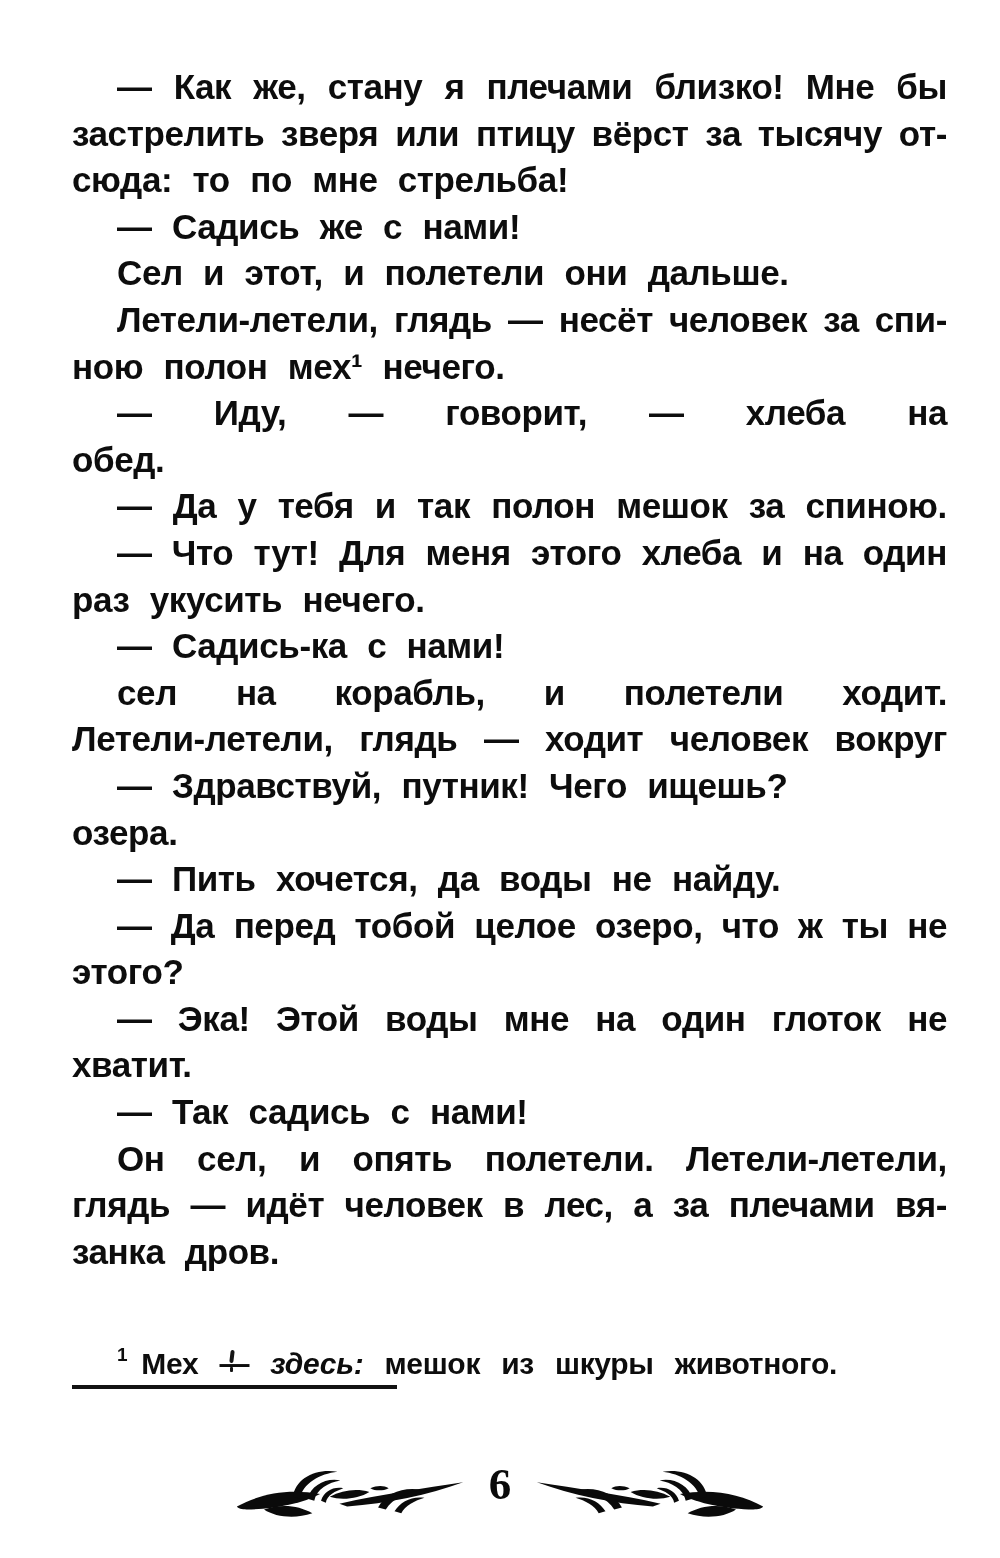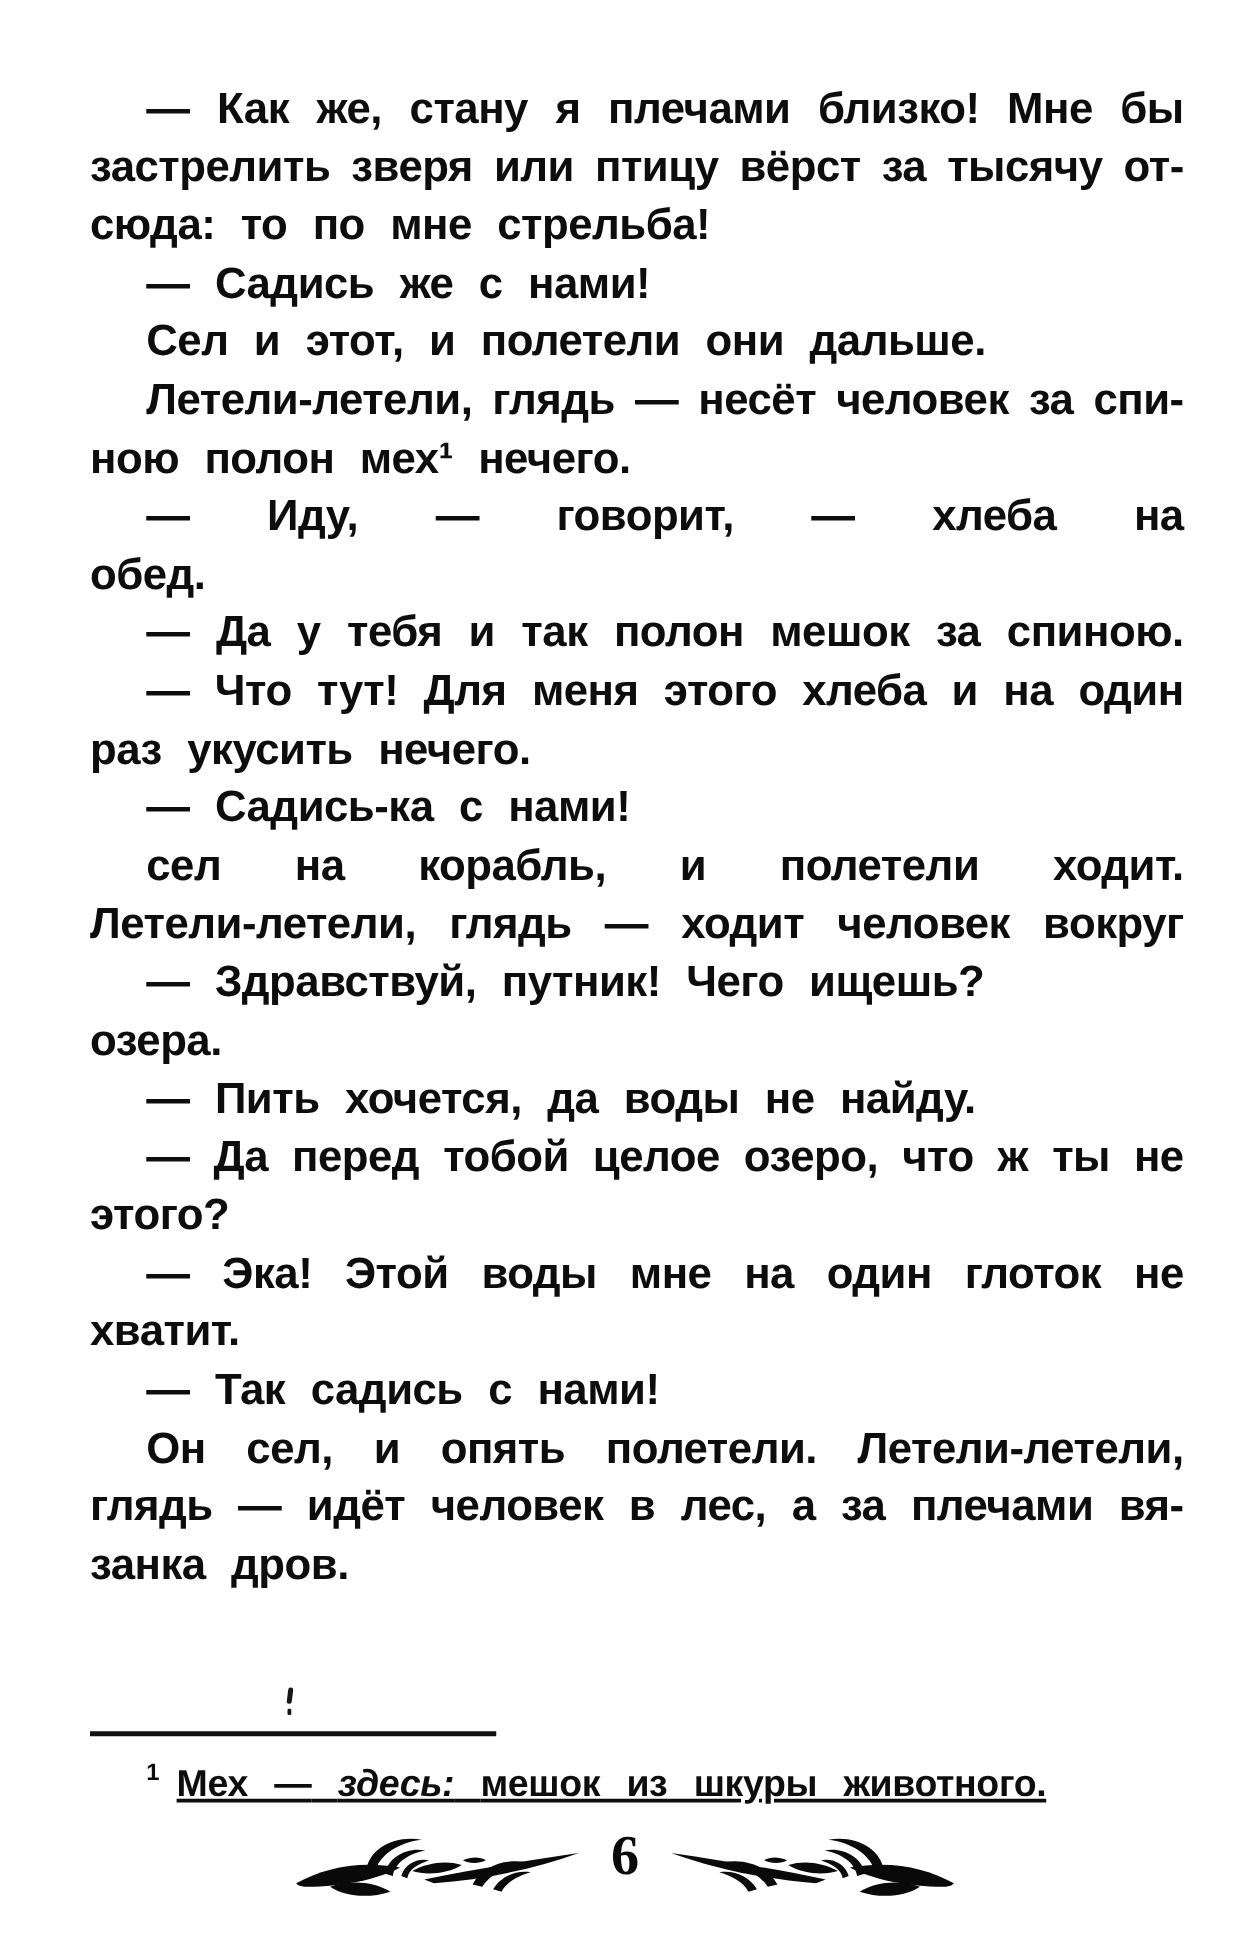--- a/index.html
+++ b/index.html
@@ -60,30 +60,29 @@
   }
   
   .footnote-rule {
     position: absolute;
     left: 72px; top: 1385px;
     width: 325px; height: 4px;
     background: #121212;
   }
   .footnote {
     position: absolute;
-    left: 72px; top: 1396px;
+    left: 72px; top: 1332px;
     width: 875px;
     padding-left: 45px;
     font-size: 30px;
     font-weight: 600;
     line-height: 46px;
     letter-spacing: -0.3px;
     word-spacing: 13px;
     white-space: nowrap;
-    text-decoration: underline;
   }
   .fn-marker {
     display: inline-block;
     font-size: 19px;
     vertical-align: 13px;
     margin-right: 14px;
   }
   .fn-it { font-style: italic; }
   
   .footer {

